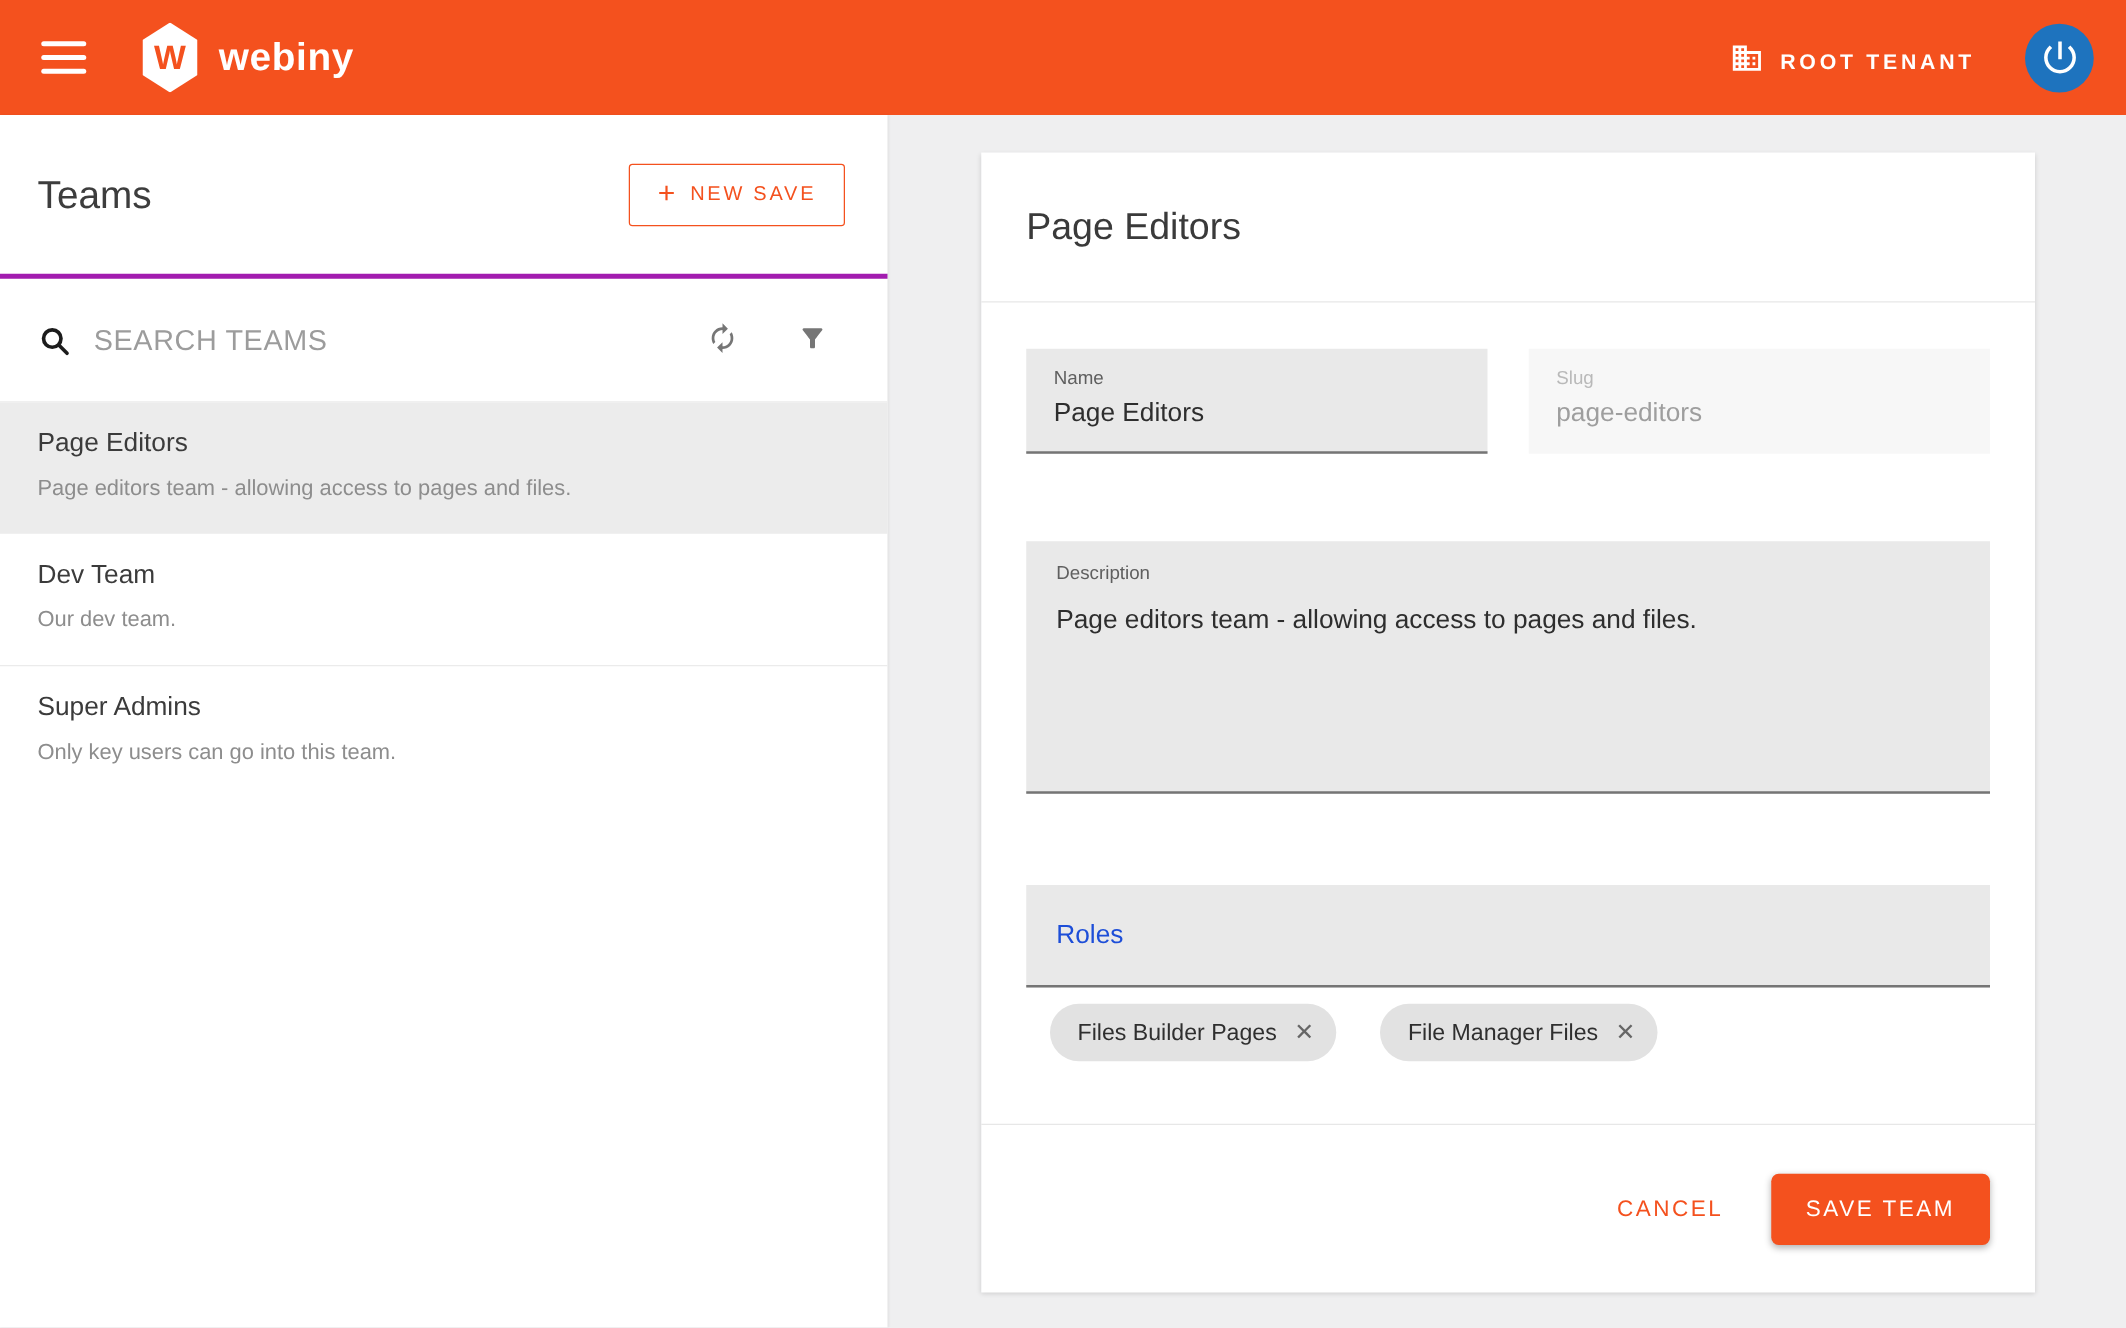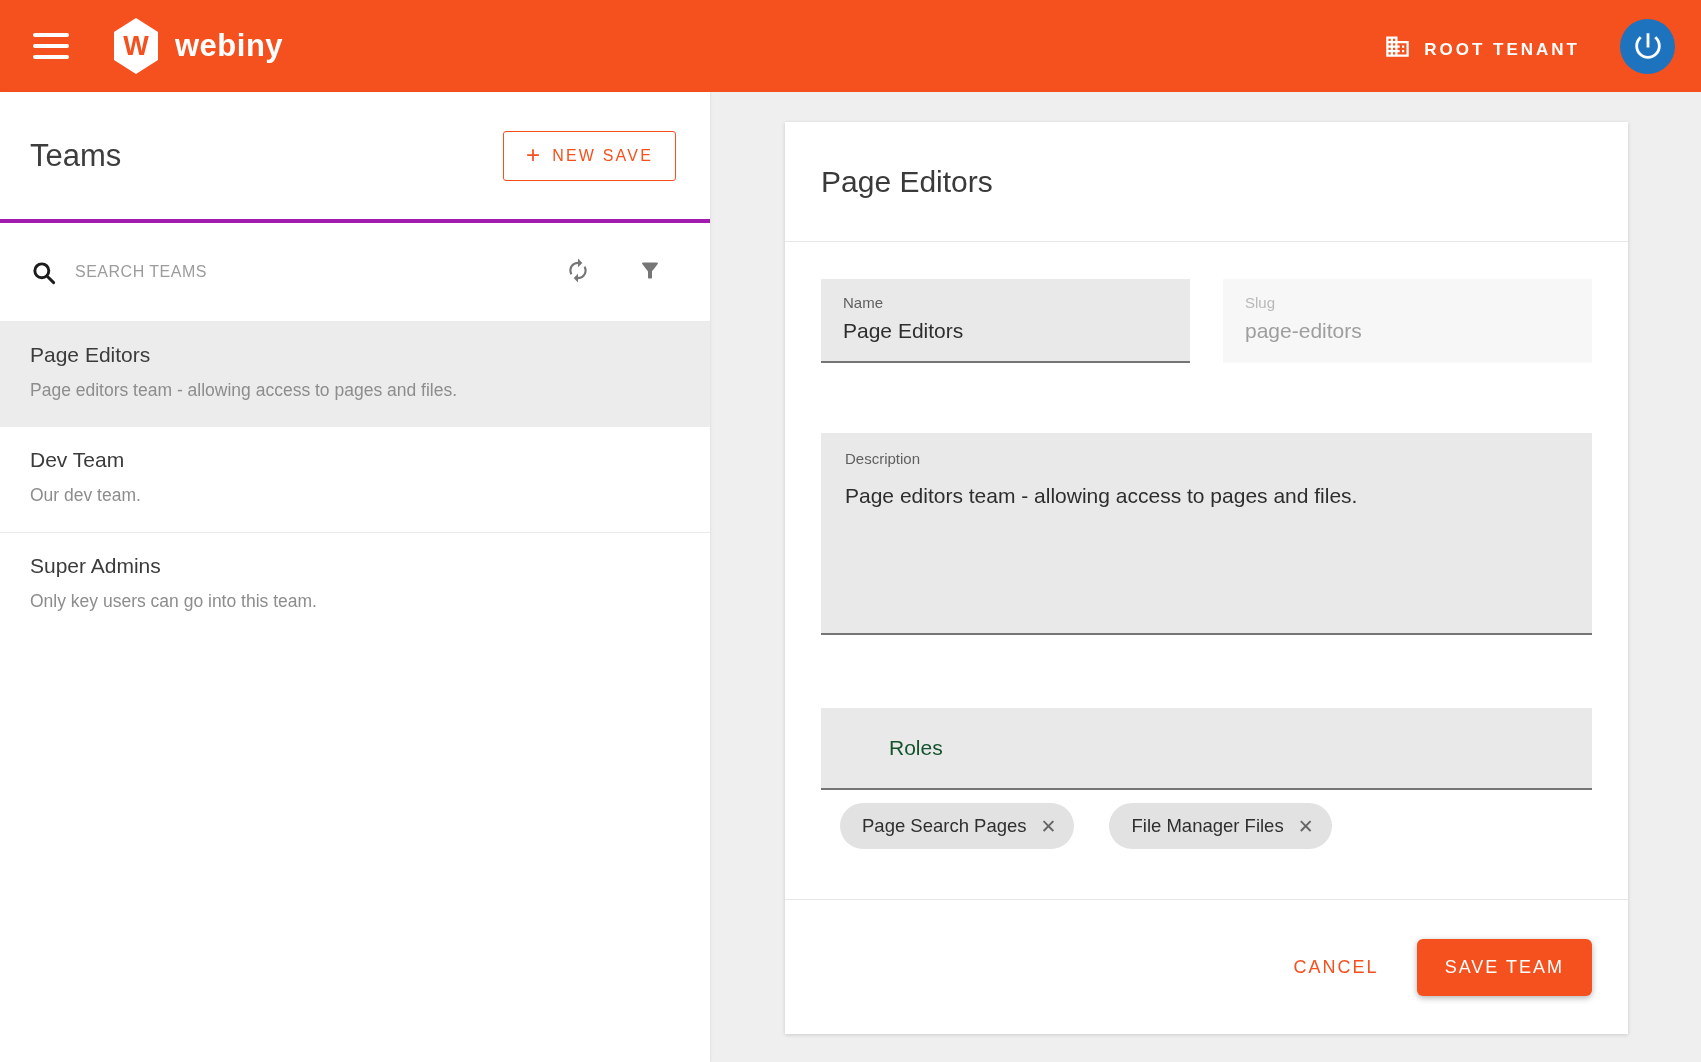--- a/index.html
+++ b/index.html
@@ -71,21 +71,21 @@
     display:flex; align-items:center; gap:12px; cursor:pointer;
   }
   .new-team-btn .plus { font-size:24px; font-weight:normal; letter-spacing:0; line-height:1; margin-top:-2px; }
 
   .search-row {
     height:99px; border-bottom:1px solid #ebebeb;
     display:flex; align-items:center; padding-left:30px; position:relative;
   }
   .teams-search-input {
     margin-left:18px; width:330px; border:none; outline:none; background:transparent;
-    font-size:16px; color:#a21caf; font-family:inherit; letter-spacing:.5px;
+    font-size:23px; color:#a21caf; font-family:inherit; letter-spacing:.5px;
   }
   .teams-search-input::placeholder { color:#9c9c9c; opacity:1; }
   .icon-btn { position:absolute; background:none; border:none; cursor:pointer; padding:4px; }
   .refresh-btn { left:561px; top:50%; transform:translateY(-50%); }
   .filter-btn  { left:634px; top:50%; transform:translateY(-50%); }
 
   .team-item { height:105px; padding:21px 30px 0; cursor:pointer; }
   .team-item.selected { background:#ececec; }
   .team-item + .team-item { border-top:1px solid #ebebeb; }
   .team-item.selected + .team-item { border-top:none; }
@@ -119,21 +119,21 @@
     background:#e9e9e9; border-bottom:2px solid #757575; cursor:text;
   }
   .desc-field .f-label { font-size:15px; color:#5f5f5f; }
   .desc-field .f-value { font-size:21px; color:#2e2e2e; margin-top:17px; }
 
   .roles-field {
     margin:73px 36px 0; height:82px; padding-left:24px;
     background:#e9e9e9; border-bottom:2px solid #757575;
     display:flex; align-items:center; cursor:pointer;
   }
-  .roles-field .f-label { font-size:21px; color:#14532d;margin-left:44px; }
+  .roles-field .f-label { font-size:21px; color:#1d4ed8; }
 
   .chips-row { margin:13px 36px 0; padding-left:19px; display:flex; gap:35px; }
   .chip {
     height:46px; border-radius:23px; background:#e2e2e2;
     display:flex; align-items:center; padding:0 18px 0 22px;
     font-size:18.5px; color:#2f2f2f;
   }
   .chip .chip-close { margin-left:14px; font-size:19px; color:#666; cursor:pointer; line-height:1; }
 
   .card-footer {
@@ -250,21 +250,21 @@
       <div class="f-label">Description</div>
       <div class="f-value">Page editors team - allowing access to pages and files.</div>
     </div>
 
     <div class="roles-field">
       <div class="f-label">Roles</div>
     </div>
 
     <div class="chips-row">
       <div class="chip">
-        <span>Page Search Pages</span>
+        <span>Files Builder Pages</span>
         <span class="chip-close">✕</span>
       </div>
       <div class="chip">
         <span>File Manager Files</span>
         <span class="chip-close">✕</span>
       </div>
     </div>
 
     <div class="card-footer">
       <button class="cancel-btn">CANCEL</button>

